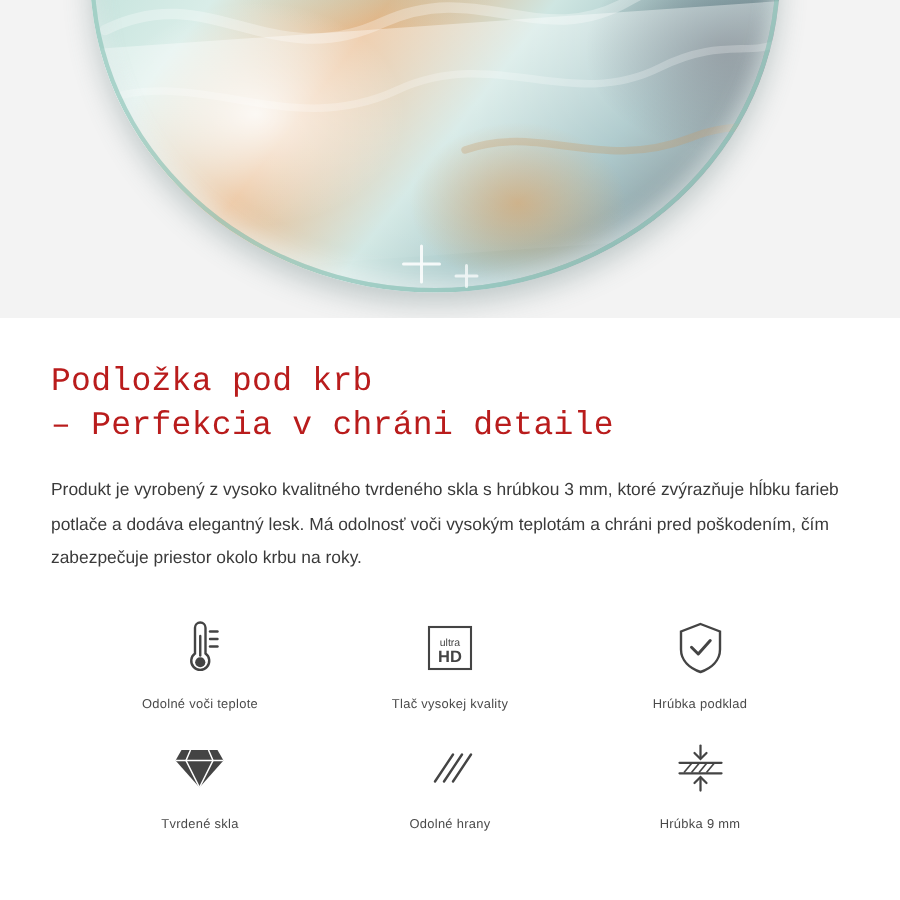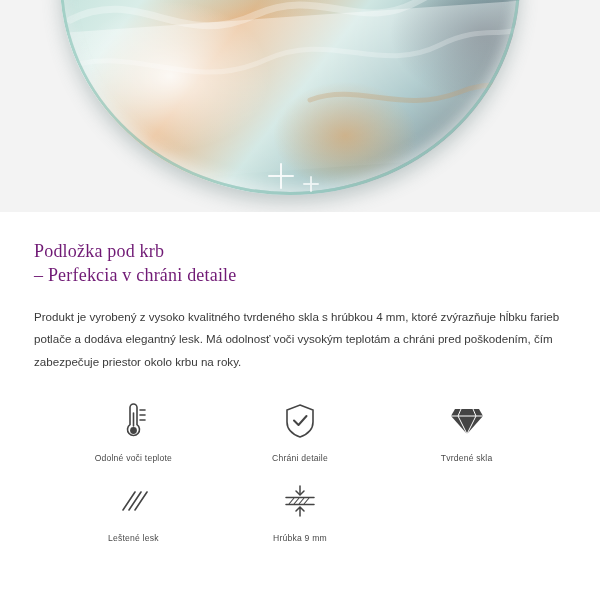--- a/index.html
+++ b/index.html
@@ -91,25 +91,25 @@
   .sparkle:after  { top: 50%; left: 0; height: 2px; width: 100%; transform: translateY(-50%); }
   .sparkle.s1 { left: 268px; top: 163px; opacity: 0.9; }
   .sparkle.s2 { left: 303px; top: 176px; width: 16px; height: 16px; opacity: 0.75; }
 
   
   .content {
     padding: 0 34px;
   }
   .headline {
     margin: 28px 0 0 0;
-    font-family: Liberation Serif, serif;
-    font-size: 18px;
+    font-family: Liberation Mono, monospace;
+    font-size: 22px;
     line-height: 1.32;
     font-weight: 400;
-    color: #701a75;
+    color: #b91c1c;
     letter-spacing: 0.2px;
   }
   .headline .line2 {
     display: block;
   }
   .paragraph {
     margin: 18px 0 0 0;
     font-size: 11.6px;
     line-height: 1.95;
     color: #3a3a3a;
@@ -171,49 +171,59 @@
     <div class="sparkle s1"></div>
     <div class="sparkle s2"></div>
   </div>
 
   <div class="content">
     <h1 class="headline">
       <span>Podložka pod krb</span>
       <span class="line2">– Perfekcia v chráni detaile</span>
     </h1>
 
-    <p class="paragraph">Produkt je vyrobený z vysoko kvalitného tvrdeného skla s hrúbkou 4 mm, ktoré zvýrazňuje hĺbku farieb potlače a dodáva elegantný lesk. Má odolnosť voči vysokým teplotám a chráni pred poškodením, čím zabezpečuje priestor okolo krbu na roky.</p>
+    <p class="paragraph">Produkt je vyrobený z vysoko kvalitného tvrdeného skla s hrúbkou 3 mm, ktoré zvýrazňuje hĺbku farieb potlače a dodáva elegantný lesk. Má odolnosť voči vysokým teplotám a chráni pred poškodením, čím zabezpečuje priestor okolo krbu na roky.</p>
 
     <div class="features">
 
       <div class="feature">
         <div class="feature-icon">
           <svg width="34" height="40" viewBox="0 0 34 40">
             <g fill="none" stroke="#444" stroke-width="1.6" stroke-linecap="round">
               <path d="M14 6.5a3.5 3.5 0 0 1 7 0v17.2a6 6 0 1 1-7 0z"></path>
               <line x1="17.5" y1="12" x2="17.5" y2="25"></line>
               <line x1="24" y1="9" x2="29" y2="9"></line>
               <line x1="24" y1="14" x2="29" y2="14"></line>
               <line x1="24" y1="19" x2="29" y2="19"></line>
             </g>
             <circle cx="17.5" cy="29.5" r="3.4" fill="#444"></circle>
           </svg>
         </div>
         <div class="feature-label">Odolné voči teplote</div>
       </div>
 
+      <div class="feature">
+        <div class="feature-icon">
+          <svg width="40" height="40" viewBox="0 0 40 40">
+            <rect x="6" y="6" width="28" height="28" fill="none" stroke="#444" stroke-width="1.4"></rect>
+            <text x="20" y="18.5" font-family="Liberation Sans, sans-serif" font-size="7" fill="#444" text-anchor="middle">ultra</text>
+            <text x="20" y="29" font-family="Liberation Sans, sans-serif" font-size="11" font-weight="bold" fill="#444" text-anchor="middle">HD</text>
+          </svg>
+        </div>
+        <div class="feature-label">Tlač vysokej kvality</div>
+      </div>
 
       <div class="feature">
         <div class="feature-icon">
           <svg width="34" height="40" viewBox="0 0 34 40">
             <path d="M17 4 L30 9 V21 C30 28.5 24 33.5 17 36 C10 33.5 4 28.5 4 21 V9 Z" fill="none" stroke="#444" stroke-width="1.6"></path>
             <path d="M11 19.5 L15.5 24 L23.5 15" fill="none" stroke="#444" stroke-width="2" stroke-linecap="round" stroke-linejoin="round"></path>
           </svg>
         </div>
-        <div class="feature-label">Chráni detaile</div>
+        <div class="feature-label">Hrúbka podklad</div>
       </div>
 
       <div class="feature">
         <div class="feature-icon">
           <svg width="40" height="36" viewBox="0 0 40 36">
             <g fill="#444">
               <path d="M8 6 L32 6 L36 13 L20 31 L4 13 Z"></path>
             </g>
             <g stroke="#ffffff" stroke-width="1" fill="none">
               <path d="M4 13 L36 13"></path>
@@ -228,21 +238,21 @@
       <div class="feature">
         <div class="feature-icon">
           <svg width="40" height="36" viewBox="0 0 40 36">
             <g stroke="#444" stroke-width="1.6" stroke-linecap="round">
               <line x1="10" y1="27" x2="22" y2="9"></line>
               <line x1="16" y1="27" x2="28" y2="9"></line>
               <line x1="22" y1="27" x2="34" y2="9"></line>
             </g>
           </svg>
         </div>
-        <div class="feature-label">Leštené lesk</div>
+        <div class="feature-label">Odolné hrany</div>
       </div>
 
       <div class="feature">
         <div class="feature-icon">
           <svg width="40" height="40" viewBox="0 0 40 40">
             <g stroke="#444" stroke-width="1.5" stroke-linecap="round" fill="none">
               <line x1="20" y1="5" x2="20" y2="13"></line>
               <path d="M16 10 L20 14 L24 10"></path>
               <line x1="20" y1="35" x2="20" y2="27"></line>
               <path d="M16 30 L20 26 L24 30"></path>

